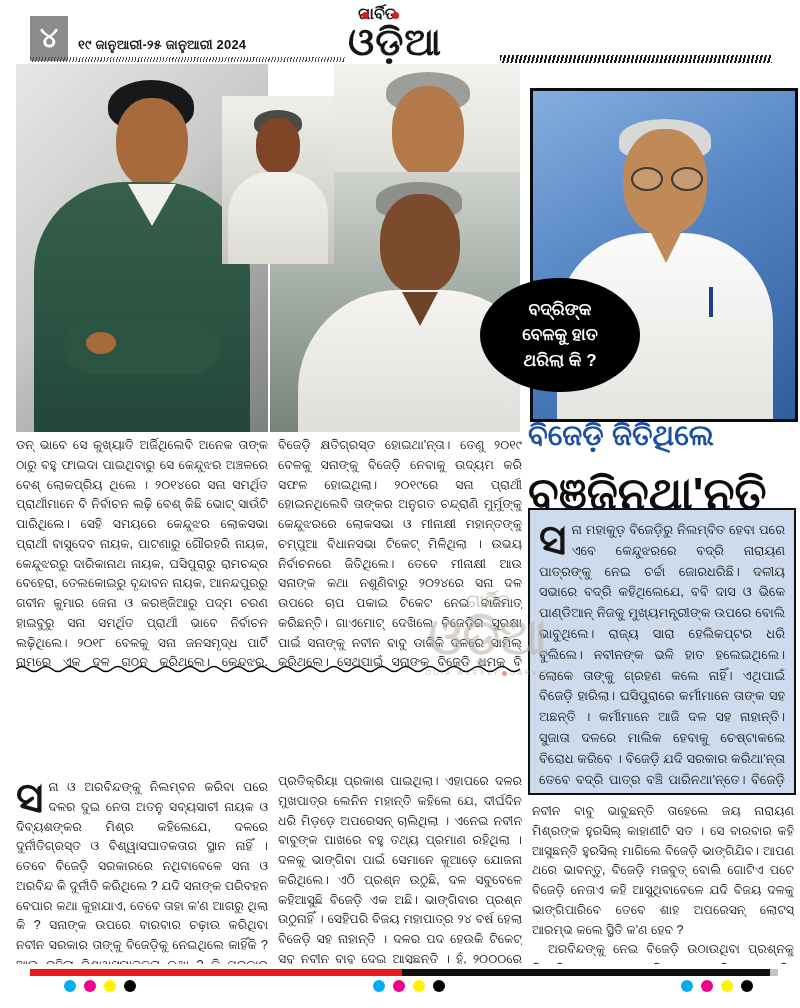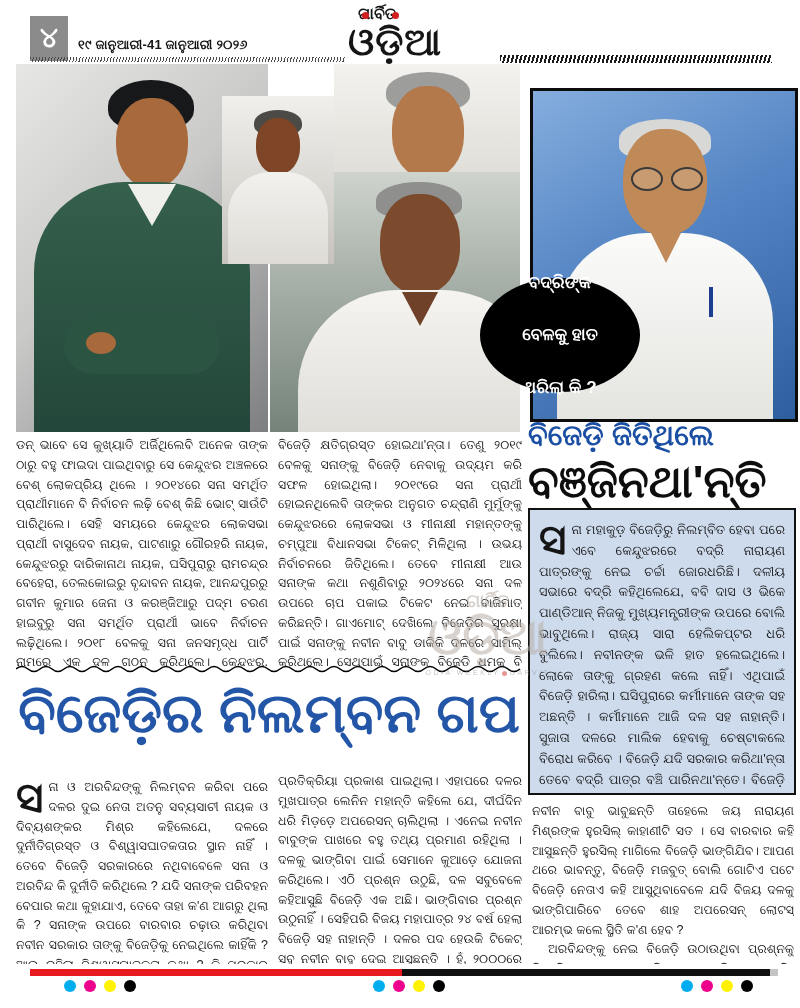--- a/index.html
+++ b/index.html
@@ -29,27 +29,27 @@
   .photo-m2{left:334px;top:64px;width:186px;height:172px;z-index:2;
     background:linear-gradient(#f3f2ee,#d6d3cc);}
   .photo-center{left:270px;top:172px;width:250px;height:260px;z-index:3;
     background:linear-gradient(#ced4cd 0%,#a9b2aa 40%,#75837b 100%);}
   .photo-right{left:530px;top:88px;width:262px;height:328px;z-index:1;border:3px solid #0c0c0c;
     background:linear-gradient(150deg,#85aede 0%,#5585c4 45%,#2f5e9e 100%);}
   .shape{position:absolute;}
 
   
   .bubble{left:480px;top:278px;width:160px;height:114px;z-index:5;background:#000;border-radius:50%;
-    display:flex;flex-direction:column;align-items:center;justify-content:center;text-align:center;gap:27px;}
+    display:flex;flex-direction:column;align-items:center;justify-content:center;text-align:center;}
   .bubble span{display:block;color:#fff;font-weight:bold;font-size:17px;line-height:1.5;}
 
   
   .rhead{left:528px;top:420px;width:268px;text-align:left;line-height:1.05;}
   .rhead .l1{display:block;font-size:29px;font-weight:bold;color:#1b4fa3;}
-  .rhead .l2{display:block;font-size:45px;font-weight:bold;color:#0d0d0d;margin-top:8px;}
+  .rhead .l2{display:block;font-size:45px;font-weight:bold;color:#0d0d0d;margin-top:20px;}
   .bluebox{left:528px;top:508px;width:268px;height:287px;background:#cedbed;border:2px solid #111;
     box-sizing:border-box;padding:10px 9px;overflow:hidden;}
   .bodytext{font-size:12.5px;line-height:1.58;text-align:justify;}
   .bluebox .bodytext{font-size:13px;line-height:1.6;}
   .dropcap{float:left;font-size:42px;line-height:.8;font-weight:bold;padding:3px 5px 0 0;}
   .rbelow{left:532px;top:802px;width:262px;height:162px;overflow:hidden;}
   .indent{text-indent:16px;display:block;}
 
   
   .col{overflow:hidden;}
@@ -78,21 +78,21 @@
   .dc{background:#00aeef;} .dm{background:#ec008c;} .dy{background:#fff200;} .dk{background:#000;}
 </style>
 </head>
 <body>
 
 <div class="page">
 
   <div class="abs pagenum-box">
     <span>୪</span>
   </div>
-  <div class="abs date-range">୧୯ ଜାନୁଆରୀ-41 ଜାନୁଆରୀ ୨୦୨୬</div>
+  <div class="abs date-range">୧୯ ଜାନୁଆରୀ-୨୫ ଜାନୁଆରୀ 2024</div>
   <div class="abs hatch hatch-left"></div>
   <div class="abs hatch-right"></div>
   <div class="abs masthead">
     <span class="small">ଗାର୍ବିତ</span>
     <span class="big">ଓଡ଼ିଆ</span>
     <span class="reddot" style="width:7px;height:7px;left:14px;top:6px;"></span>
     <span class="reddot" style="width:7px;height:7px;left:44px;top:6px;"></span>
     <span class="reddot" style="width:6px;height:6px;left:42px;top:58px;"></span>
   </div>
 
@@ -156,21 +156,20 @@
     <span class="indent">ଅରବିନ୍ଦଙ୍କୁ ନେଇ ବିଜେଡ଼ି ଉଠାଉଥିବା ପ୍ରଶ୍ନକୁ ବିଜେଡ଼ିର ଅନେକ ନେତା ବି ଗ୍ରହଣ କରିପାରୁନାହାନ୍ତି। ସେମାନେ ଗଣମାଧ୍ୟମରେ ସିନା ପ୍ରକାଶ କରୁନାହାନ୍ତି ହେଲେ ବ୍ୟକ୍ତିଗତ ଭାବେ</span>
   </div>
 
   <div class="abs col col1-top bodytext">ଡନ୍ ଭାବେ ସେ କୁଖ୍ୟାତି ଅର୍ଜିଥିଲେବି ଅନେକ ତାଙ୍କ ଠାରୁ ବହୁ ଫାଇଦା ପାଇଥିବାରୁ ସେ କେନ୍ଦୁଝର ଅଞ୍ଚଳରେ ବେଶ୍ ଲୋକପ୍ରିୟ ଥିଲେ । ୨୦୧୪ରେ ସନା ସମର୍ଥିତ ପ୍ରାର୍ଥୀମାନେ ବି ନିର୍ବାଚନ ଲଢ଼ି ବେଶ୍ କିଛି ଭୋଟ୍ ସାଉଁଟି ପାରିଥିଲେ। ସେହି ସମୟରେ କେନ୍ଦୁଝର ଲୋକସଭା ପ୍ରାର୍ଥୀ ବାସୁଦେବ ନାୟକ, ପାଟଣାରୁ ଗୌରହରି ନାୟକ, କେନ୍ଦୁଝରରୁ ଦାରିକାନାଥ ନାୟକ, ଘସିପୁରାରୁ ରାମଚନ୍ଦ୍ର ବେହେରା, ତେଲକୋଇରୁ ବୃନ୍ଦାବନ ନାୟକ, ଆନନ୍ଦପୁରରୁ ଗବୀନ କୁମାର ଜେନା ଓ କରଞ୍ଜିଆରୁ ପଦ୍ମ ଚରଣ ହାଇବୁରୁ ସନା ସମର୍ଥିତ ପ୍ରାର୍ଥୀ ଭାବେ ନିର୍ବାଚନ ଲଢ଼ିଥିଲେ। ୨୦୧୮ ବେଳକୁ ସନା ଜନସମୃଦ୍ଧ ପାର୍ଟି ନାମରେ ଏକ ଦଳ ଗଠନ କରିଥିଲେ। କେନ୍ଦୁଝର, ଯାଜପୁର ଓ ମୟୂରଭଞ୍ଜର କେତେକ ନିର୍ବାଚନମଣ୍ଡଳୀରେ ସନା ପ୍ରାର୍ଥୀ ଦେବାକୁ ଯୋଜନା କରିଥିଲେ। ଯାହାଦ୍ୱାରା</div>
   <div class="abs col col2-top bodytext">ବିଜେଡ଼ି କ୍ଷତିଗ୍ରସ୍ତ ହୋଇଥା'ନ୍ତା। ତେଣୁ ୨୦୧୯ ବେଳକୁ ସନାଙ୍କୁ ବିଜେଡ଼ି ନେବାକୁ ଉଦ୍ୟମ କରି ସଫଳ ହୋଇଥିଲା। ୨୦୧୯ରେ ସନା ପ୍ରାର୍ଥୀ ହୋଇନଥିଲେବି ତାଙ୍କର ଅନୁଗତ ଚନ୍ଦ୍ରାଣି ମୁର୍ମୁଙ୍କୁ କେନ୍ଦୁଝରରେ ଲୋକସଭା ଓ ମୀନାକ୍ଷୀ ମହାନ୍ତଙ୍କୁ ଚମ୍ପୁଆ ବିଧାନସଭା ଟିକେଟ୍ ମିଳିଥିଲା । ଉଭୟ ନିର୍ବାଚନରେ ଜିତିଥିଲେ। ତେବେ ମୀନାକ୍ଷୀ ଆଉ ସନାଙ୍କ କଥା ନଶୁଣିବାରୁ ୨୦୨୪ରେ ସନା ଦଳ ଉପରେ ଚାପ ପକାଇ ଟିକେଟ ନେଇ ବାଜିମାତ୍ କରିଛନ୍ତି। ଗାଏମୋଟ୍ ଦେଖିଲେ ବିଜେଡ଼ିର ସୁରକ୍ଷା ପାଇଁ ସନାଙ୍କୁ ନବୀନ ବାବୁ ଡାକିକି ଦଳରେ ସାମିଲ୍ କରିଥିଲେ। ସେଥିପାଇଁ ସନାଙ୍କୁ ବିଜେଡ଼ି ଧମକ ବି ଦେଇଥିଲା। ତାଙ୍କ ଆକାଉଣ୍ଟ ଅଚଳ କରି ଦିଆଗଲା। ବ୍ୟବସାୟିକ ସାମ୍ରାଜ୍ୟ ଉପରେ ବି ନବୀନ ବାବୁ ମାଡ଼ କରିଥିଲେ। କେବଳ ଚଢ଼ାଉ ଡରରେ ସନା ବିଜେଡ଼ିକୁ ଯିବା ପାଇଁ ବାଧ୍ୟ ହୋଇଥିଲେ ।</div>
 
   <svg class="abs wavy" viewBox="0 0 506 10">
     <path d="M0 5 Q6 0 12 5 T24 5 T36 5 T48 5 T60 5 T72 5 T84 5 T96 5 T108 5 T120 5 T132 5 T144 5 T156 5 T168 5 T180 5 T192 5 T204 5 T216 5 T228 5 T240 5 T252 5 T264 5 T276 5 T288 5 T300 5 T312 5 T324 5 T336 5 T348 5 T360 5 T372 5 T384 5 T396 5 T408 5 T420 5 T432 5 T444 5 T456 5 T468 5 T480 5 T492 5 T504 5" fill="none" stroke="#000" stroke-width="1.6"></path>
   </svg>
 
-  <div class="abs mainhead">ବିଜେଡ଼ିର ନିଲମ୍ବନ ଗପ</div>
 
   <div class="abs col col1-bot bodytext">
     <span class="dropcap">ସ</span><span>ନା ଓ ଅରବିନ୍ଦଙ୍କୁ ନିଲମ୍ବନ କରିବା ପରେ ଦଳର ଦୁଇ ନେତା ଅତନୁ ସବ୍ୟସାଚୀ ନାୟକ ଓ ଦିବ୍ୟଶଙ୍କର ମିଶ୍ର କହିଲେଯେ, ଦଳରେ ଦୁର୍ନୀତିଗ୍ରସ୍ତ ଓ ବିଶ୍ୱାସଘାତକତାର ସ୍ଥାନ ନାହିଁ । ତେବେ ବିଜେଡ଼ି ସରକାରରେ ନଥିବାବେଳେ ସନା ଓ ଅରବିନ୍ଦ କି ଦୁର୍ନୀତି କରିଥିଲେ ? ଯଦି ସନାଙ୍କ ପରିବହନ ବେପାର କଥା କୁହାଯାଏ, ତେବେ ତାହା କ'ଣ ଆଗରୁ ଥିଲା କି ? ସନାଙ୍କ ଉପରେ ବାରବାର ଚଢ଼ାଉ କରିଥିବା ନବୀନ ସରକାର ତାଙ୍କୁ ବିଜେଡ଼ିକୁ ନେଇଥିଲେ କାହିଁକି ? ଆଉ ରହିଲା ବିଶ୍ୱାସଘାତକତା କଥା ? କି ପ୍ରକାର ବିଶ୍ୱାସଘାତକତା, ତାହା ବିଜେଡ଼ି ନେତାମାନେ ବି ଜାଣିପାରୁନାହାନ୍ତି।</span>
     
   </div>
   <div class="abs col col2-bot bodytext">ପ୍ରତିକ୍ରିୟା ପ୍ରକାଶ ପାଇଥିଲା। ଏହାପରେ ଦଳର ମୁଖପାତ୍ର ଲେନିନ ମହାନ୍ତି କହିଲେ ଯେ, ଦୀର୍ଘଦିନ ଧରି ମିଡ଼ଡ଼େ ଅପରେସନ୍ ଚାଲିଥିଲା । ଏନେଇ ନବୀନ ବାବୁଙ୍କ ପାଖରେ ବହୁ ତଥ୍ୟ ପ୍ରମାଣ ରହିଥିଲା । ଦଳକୁ ଭାଙ୍ଗିବା ପାଇଁ ସେମାନେ କୁଆଡ଼େ ଯୋଜନା କରିଥିଲେ। ଏଠି ପ୍ରଶ୍ନ ଉଠୁଛି, ଦଳ ସବୁବେଳେ କହିଆସୁଛି ବିଜେଡ଼ି ଏକ ଅଛି। ଭାଙ୍ଗିବାର ପ୍ରଶ୍ନ ଉଠୁନାହିଁ । ସେହିପରି ବିଜୟ ମହାପାତ୍ର ୨୪ ବର୍ଷ ହେଲା ବିଜେଡ଼ି ସହ ନାହାନ୍ତି । ଦଳର ପଦ ହେଉକି ଟିକେଟ୍ ସବୁ ନବୀନ ବାବୁ ଦେଇ ଆସୁଛନ୍ତି । ହଁ, ୨୦୦୦ରେ ସ୍ଥିତି ଅଲଗା ଥିଲା। ସେତେବେଳେ ହୁଏତ ବିଜୟ ଏହା କରିବାକୁ ଚାହୁଁଛନ୍ତି ବୋଲି ବାର୍ତ୍ତାକୁ ଲୋକେ ବିଶ୍ୱାସ କରୁଥିଲେ । ଆଜି ଯଦି କେବଳ ବିଜୟ ଚାହିଁଲେ ବିଜେଡ଼ି ଭାଙ୍ଗିଦେବେ ବୋଲି</div>
 
   <div class="abs watermark">
     <span class="wm-small">ଗାର୍ବିତ</span>
     <span class="wm-big">ଓଡ଼ିଆ</span>

